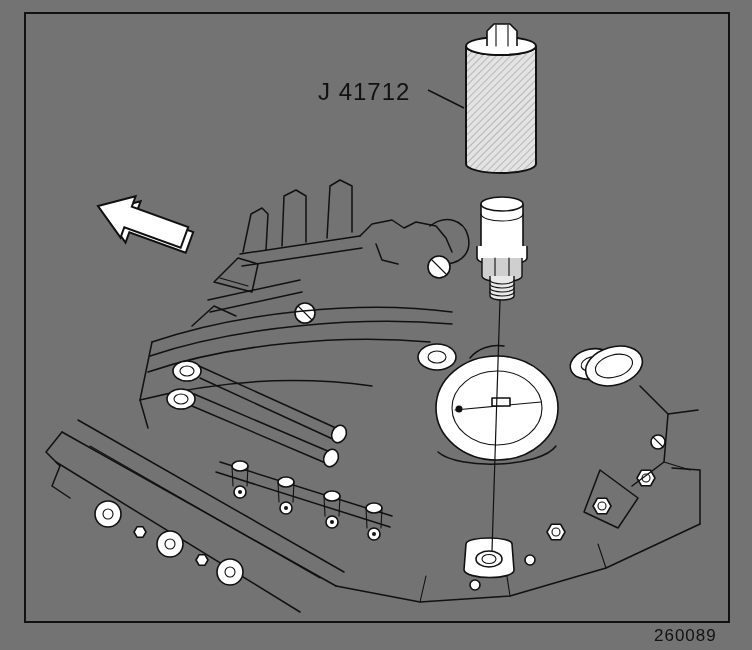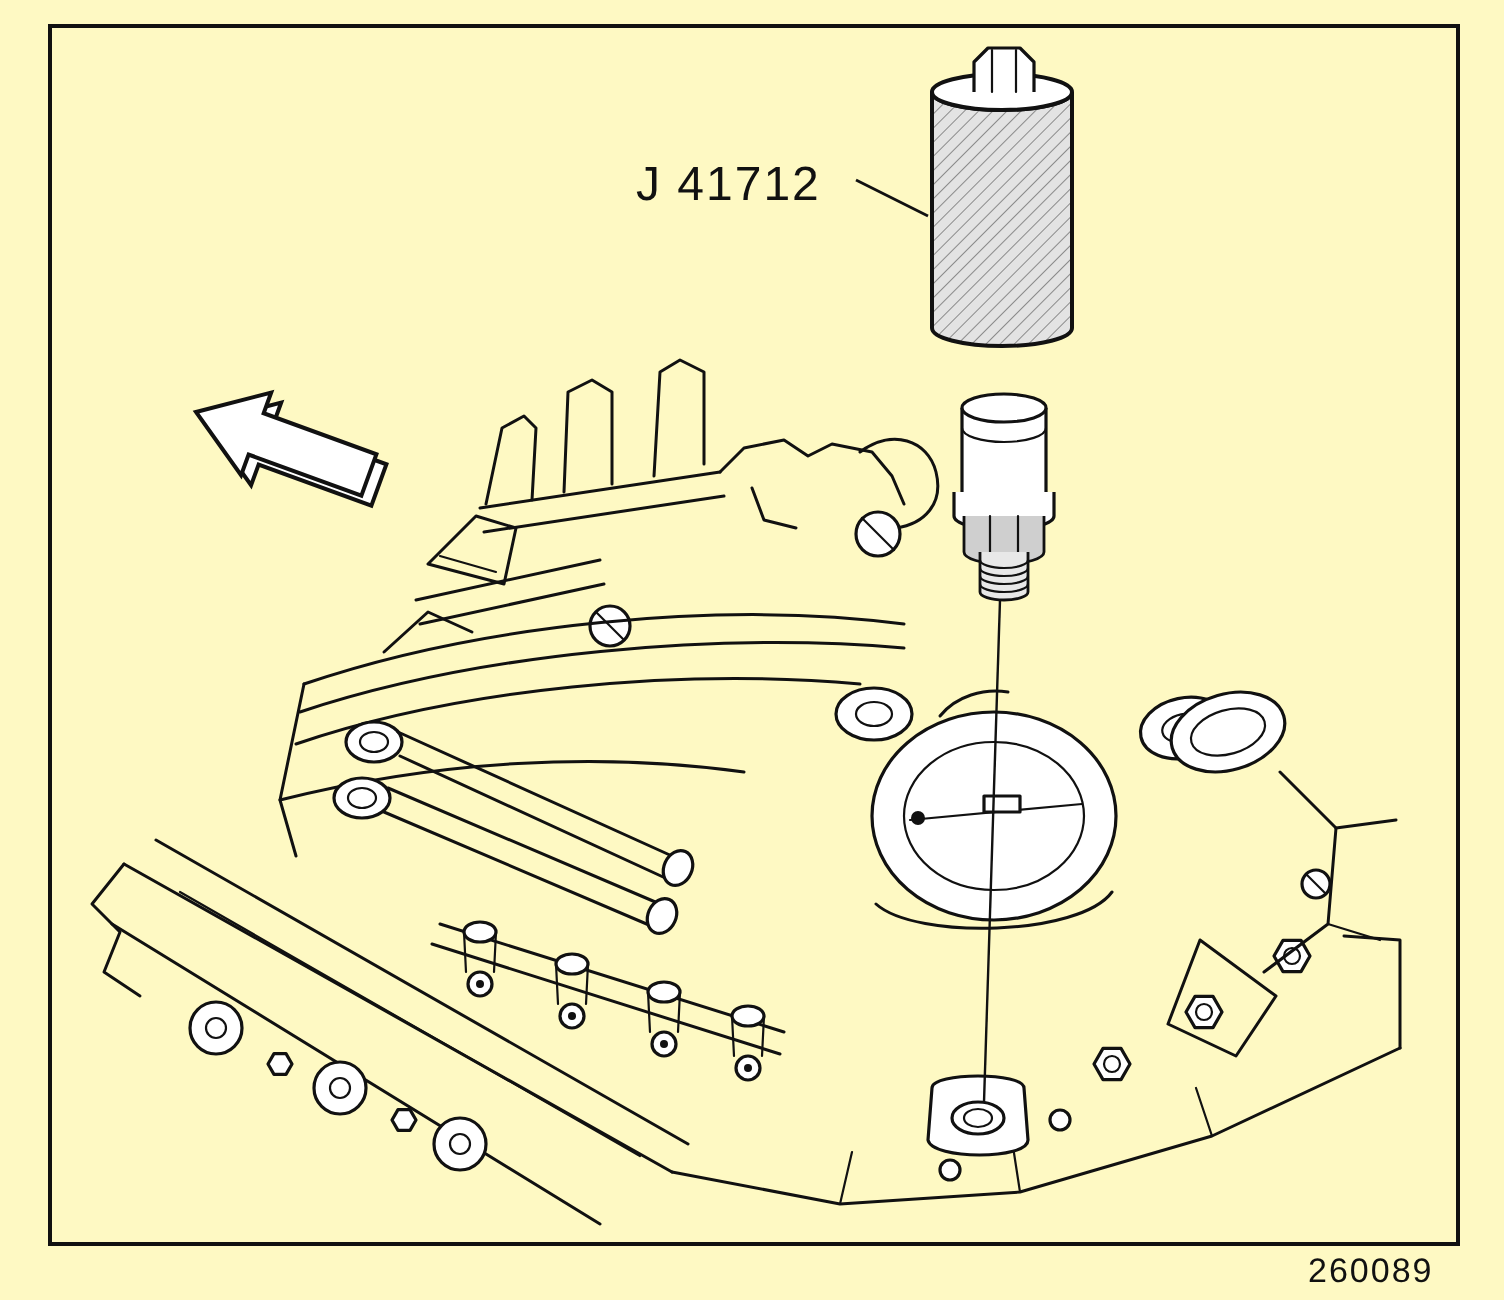--- a/index.html
+++ b/index.html
@@ -1,16 +1,16 @@
 <!DOCTYPE html>
 <html><head>
 <meta charset="utf-8">
 <style>
   html,body{margin:0;padding:0;background:#ffffff;}
-  .page{position:relative;width:752px;height:650px;background:#fef9c3;overflow:hidden;
+  .page{position:relative;width:752px;height:650px;background:#737373;overflow:hidden;
         font-family:"Liberation Sans",sans-serif;}
   svg text{font-family:"Liberation Sans",sans-serif;fill:#111;}
   .ln{fill:none;stroke:#111;stroke-width:1.5;stroke-linecap:round;stroke-linejoin:round;}
   .lnthin{fill:none;stroke:#111;stroke-width:1.1;stroke-linecap:round;stroke-linejoin:round;}
   .fw{fill:#ffffff;stroke:#111;stroke-width:1.6;stroke-linejoin:round;}
   .fg{fill:#cfcfcf;stroke:#111;stroke-width:1.4;stroke-linejoin:round;}
   .tool-label{font-size:24px;letter-spacing:1px;}
   .fig-num{font-size:17px;letter-spacing:1px;}
 </style>
 </head>

